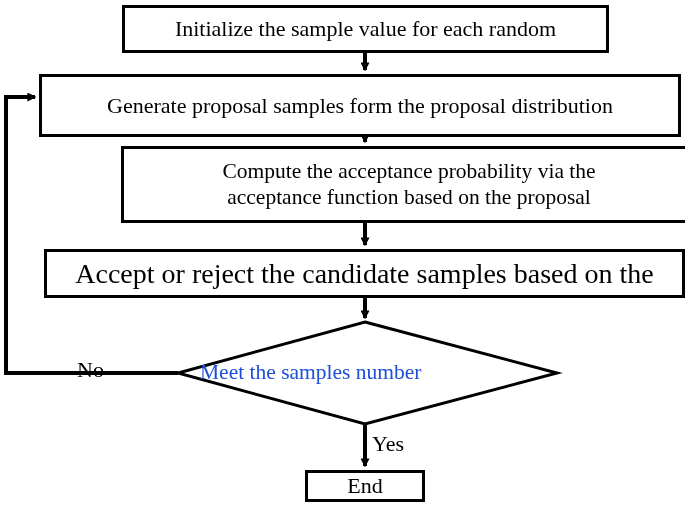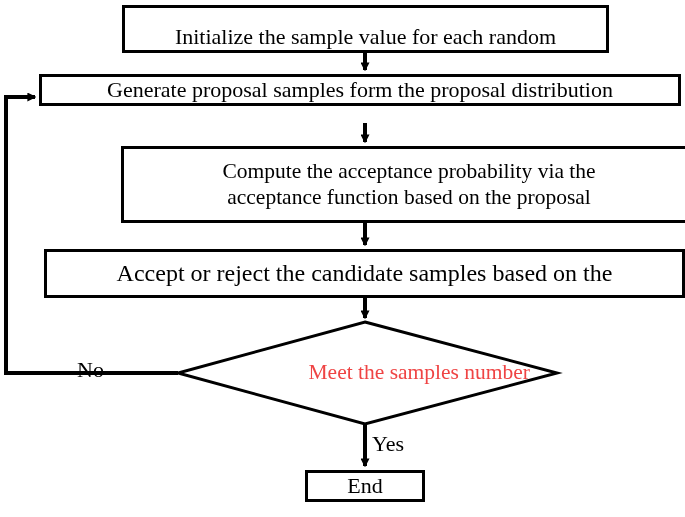--- a/index.html
+++ b/index.html
@@ -41,59 +41,58 @@
     display: block;
     padding: 0 6px;
     white-space: pre-line;
   }
   #box-initialize {
     left: 122px;
     top: 5px;
     width: 487px;
     height: 48px;
     font-size: 22px;
-    align-items: flex-end;
   }
   #box-generate {
     left: 39px;
     top: 74px;
     width: 642px;
-    height: 32px;
+    height: 63px;
     font-size: 22px;
   }
   #box-compute {
     left: 121px;
     top: 146px;
     width: 576px;
     height: 77px;
     font-size: 21.5px;
   }
   #box-accept {
     left: 44px;
     top: 249px;
     width: 641px;
     height: 49px;
-    font-size: 24px;
+    font-size: 28px;
   }
   #box-end {
     left: 305px;
     top: 470px;
     width: 120px;
     height: 32px;
     font-size: 22px;
     justify-content: center;
   }
   .diamond-label {
     position: absolute;
     left: 200px;
     top: 360px;
     width: 330px;
-    text-align: right;
+    text-align: left;
     font-size: 21.5px;
-    color: #ef4444;
+    color: #1d4ed8;
     pointer-events: none;
   }
   .edge-label {
     position: absolute;
     color: #000000;
     font-size: 22px;
   }
   #label-no {
     left: 77px;
     top: 340px;

